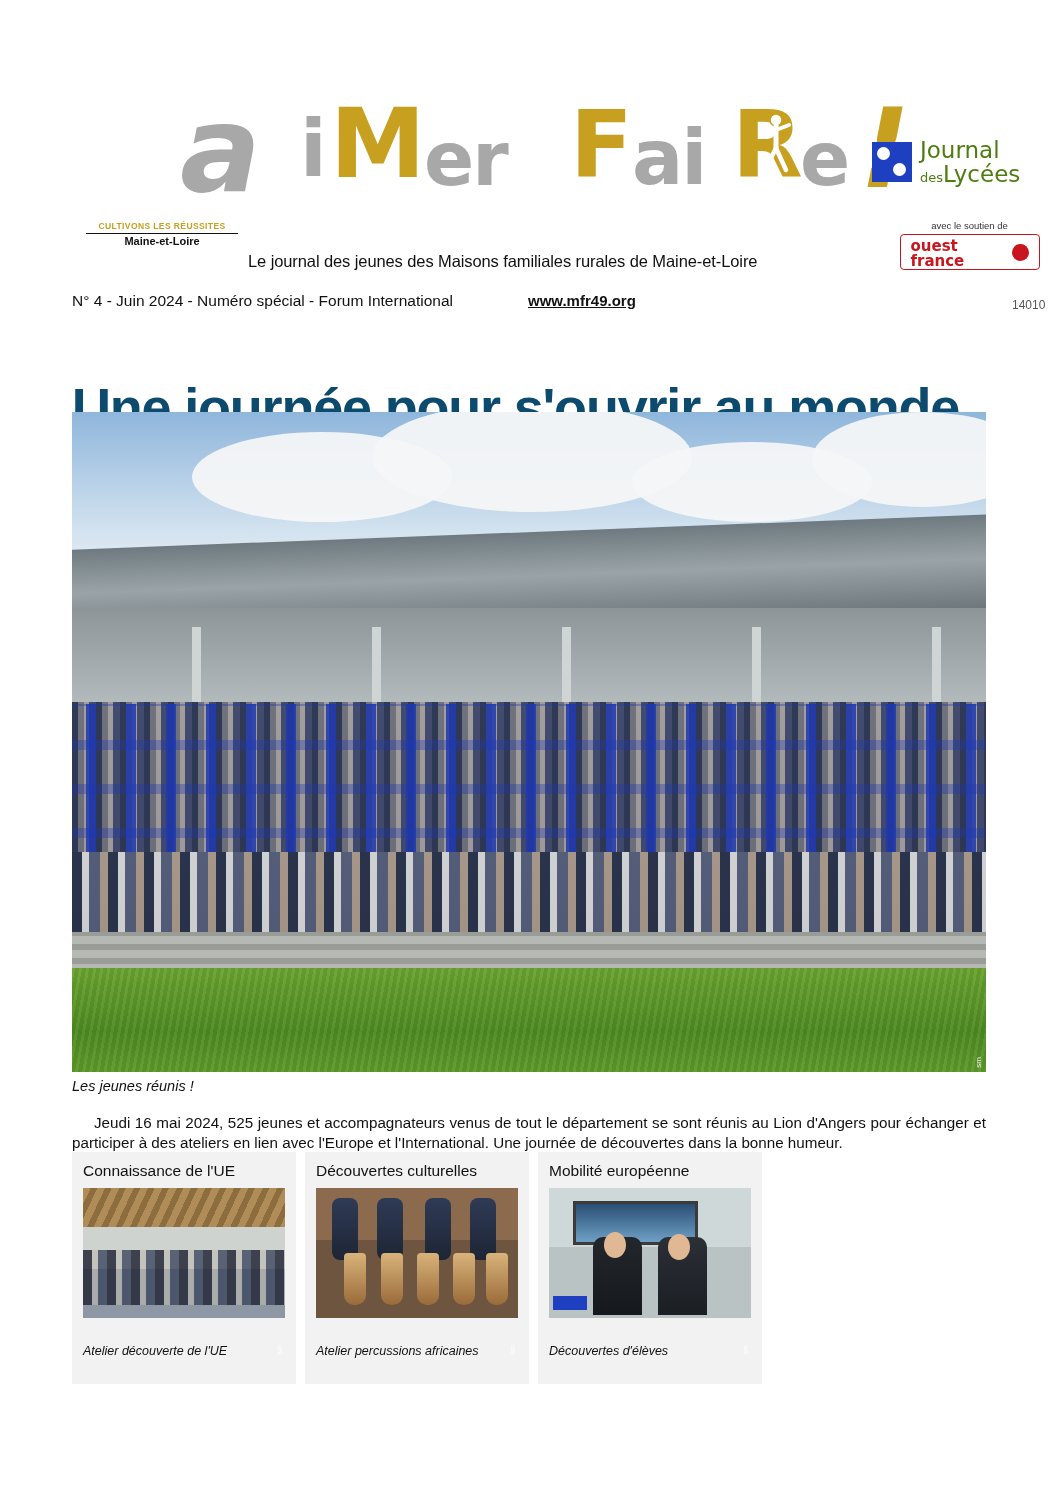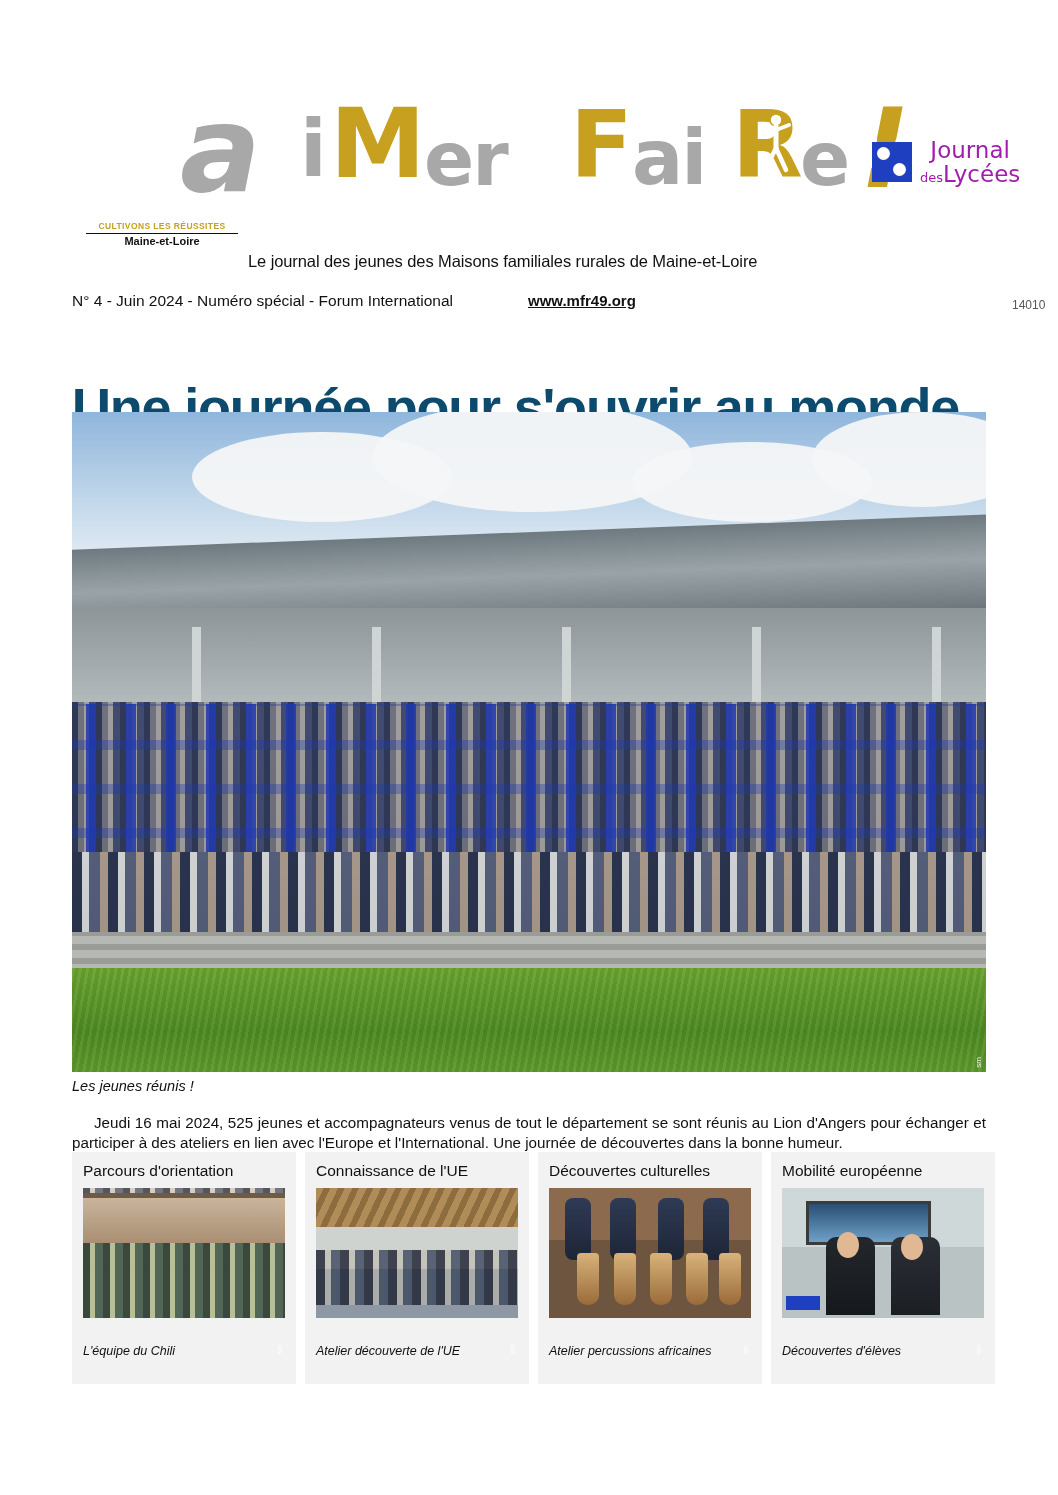--- a/index.html
+++ b/index.html
@@ -132,23 +132,22 @@
     position: absolute;
     width: 13px; height: 13px;
     background: #fff;
     border-radius: 50%;
   }
   .jdl-mark:before { left: 5px; top: 5px; }
   .jdl-mark:after { left: 21px; top: 21px; }
   .jdl-text {
     position: absolute; left: 48px; top: 0px;
     font-family: "DejaVu Sans", sans-serif;
-    color: #a21caf;
+    color: #4d7c0f;
     line-height: 1.05;
-    text-align: center;
   }
   .jdl-text .l1 { font-size: 23px; font-weight: normal; }
   .jdl-text .l2 { font-size: 23px; font-weight: normal; }
   .jdl-text .l2 .small { font-size: 13px; }
 
   
   .support {
     position: absolute;
     left: 810px; top: 160px;
     width: 175px; height: 60px;
@@ -458,20 +457,30 @@
     <a class="site-line" href="#">www.mfr49.org</a>
 
     <div class="jdl">
       <div class="jdl-mark"></div>
       <div class="jdl-text">
         <div class="l1">Journal</div>
         <div class="l2"><span class="small">des</span><span>Lycées</span></div>
       </div>
     </div>
 
+    <div class="support">
+      <div class="support-label">avec le soutien de</div>
+      <div class="of-box">
+        <div class="of-text">
+          <div>ouest</div>
+          <div>france</div>
+        </div>
+        <div class="of-dot"></div>
+      </div>
+    </div>
 
     <div class="code-small">14010</div>
   </div>
 
   <h1 class="headline">Une journée pour s'ouvrir au monde</h1>
 
   <div class="hero">
     <div class="sky"></div>
     <div class="cloud" style="left:120px; top:20px; width:260px; height:90px;"></div>
     <div class="cloud" style="left:300px; top:-10px; width:320px; height:110px;"></div>
@@ -492,31 +501,20 @@
     <div class="steps"></div>
     <div class="grass"></div>
     <span class="photo-credit-v">sm</span>
   </div>
 
   <div class="hero-caption">Les jeunes réunis !</div>
   <p class="lead">Jeudi 16 mai 2024, 525 jeunes et accompagnateurs venus de tout le département se sont réunis au Lion d'Angers pour échanger et participer à des ateliers en lien avec l'Europe et l'International. Une journée de découvertes dans la bonne humeur.</p>
 
   <div class="cards">
 
-    <div class="card">
-      <div class="card-title">Parcours d'orientation</div>
-      <div class="card-photo">
-        <div class="p1">
-          <div class="roofline"></div>
-          <div class="bldg"></div>
-        </div>
-      </div>
-      <div class="card-caption">L'équipe du Chili</div>
-      <span class="card-credit">sm</span>
-    </div>
 
     <div class="card">
       <div class="card-title">Connaissance de l'UE</div>
       <div class="card-photo">
         <div class="p3">
           <div class="beams"></div>
           <div class="people"></div>
         </div>
       </div>
       <div class="card-caption">Atelier découverte de l'UE</div>

